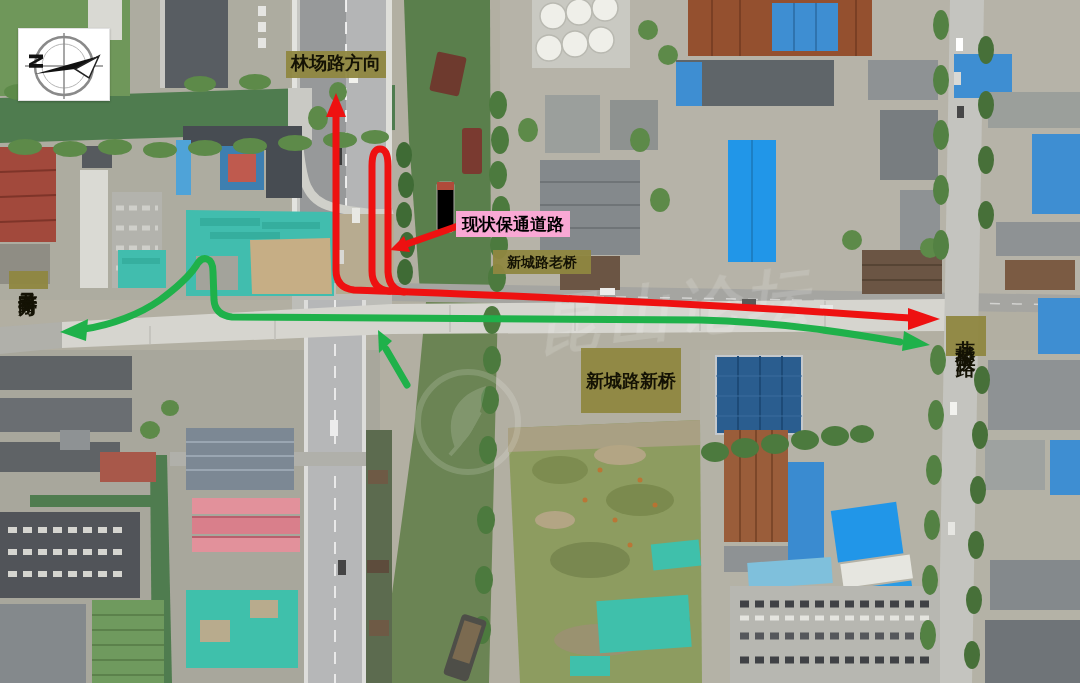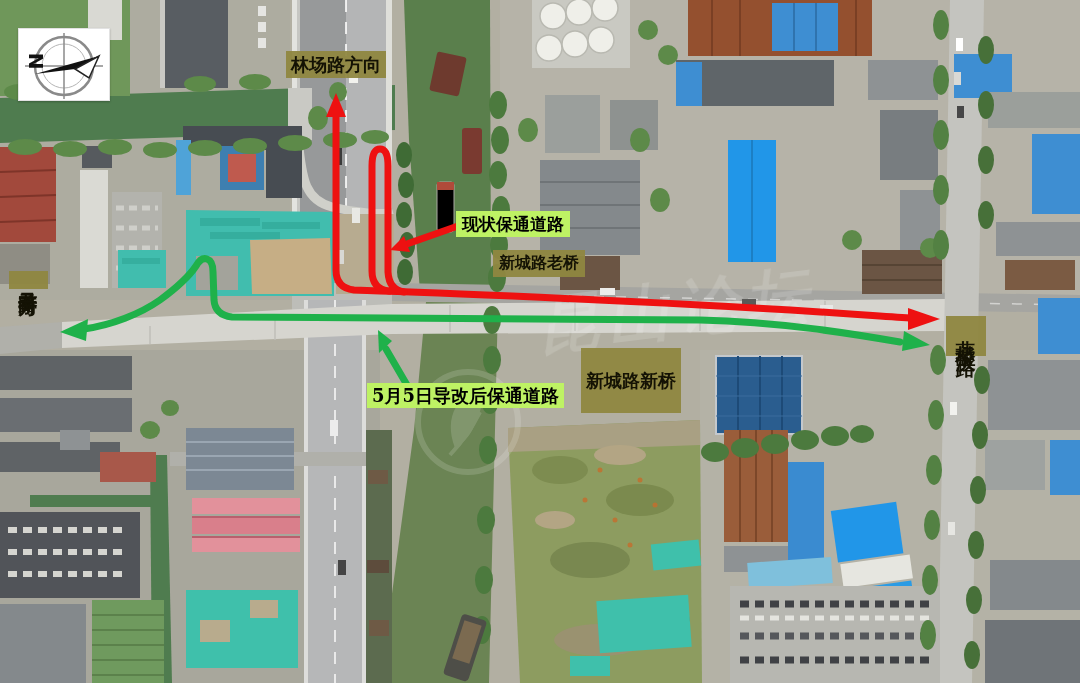--- a/index.html
+++ b/index.html
@@ -2,21 +2,21 @@
 <html><head>
 <meta charset="utf-8">
 <style>
   html,body{margin:0;padding:0;background:#000;}
   .stage{position:relative;width:1080px;height:683px;overflow:hidden;
          font-family:"DejaVu Serif","Liberation Serif",serif;background:#b2afa2;}
   .stage svg.scene{position:absolute;left:0;top:0;}
   .bgsoft{filter:blur(.6px);}
   .label{position:absolute;color:#141204;font-weight:700;line-height:1.3;white-space:nowrap;}
   .roadname{background:rgba(143,135,64,.95);padding:2px 6px;}
-  .callout{background:#bef264;padding:2px 6px;color:#000;}
+  .callout{background:#f9a8d4;padding:2px 6px;color:#000;}
   .vert{writing-mode:vertical-rl;text-orientation:upright;white-space:normal;}
   .compass{position:absolute;left:18px;top:28px;width:90px;height:71px;background:#fff;
            border:1px solid #e2e2e2;box-shadow:0 1px 2px rgba(0,0,0,.25);}
 </style>
 </head>
 <body>
 
 <div class="stage">
 <svg class="scene" width="1080" height="683" viewBox="0 0 1080 683">
 
@@ -378,31 +378,30 @@
     <path d="M 84,329 C 112,325 140,314 160,300 C 175,289 190,275 196,266 Q 201,257 207,259 Q 213,261 213,272 L 214,300 Q 215,315 232,317 L 700,320 C 780,322 848,333 900,342"></path>
     <path d="M 407,385 L 386,349"></path>
   </g>
   <g fill="#1fb14a">
     <polygon points="60,332 88,319 86,341"></polygon>
     <polygon points="930,345 904,331 902,351"></polygon>
     <polygon points="378,330 392,341 379,353"></polygon>
   </g>
 </svg>
 
-  <div class="label roadname" style="left:286px;top:51px;font-size:18px;padding:2px 5px;">林场路方向</div>
+  <div class="label roadname" style="left:286px;top:51px;font-size:18px;padding:2px 5px;font-family:Liberation Mono, monospace;">林场路方向</div>
 
   <div class="label callout" style="left:456px;top:211px;font-size:17px;">现状保通道路</div>
 
-  <div class="label roadname" style="left:493px;top:250px;font-size:16px;padding:3px 6px;">新城路老桥</div>
+  <div class="label roadname" style="left:493px;top:250px;font-size:14px;padding:3px 14px;">新城路老桥</div>
 
   <div class="label roadname vert" style="left:9px;top:271px;font-size:19px;letter-spacing:1px;padding:6px 7px;">君子亭路方向</div>
 
   <div class="label roadname" style="left:581px;top:348px;font-size:18px;padding:21px 5px;">新城路新桥</div>
 
-  <div class="label callout" style="left:367px;top:383px;font-size:18px;padding:1px 5px;">5月5日导改后保通道路</div>
 
   <div class="label roadname vert" style="left:946px;top:316px;font-size:20px;letter-spacing:6px;padding:8px 7px;">燕桥浜路</div>
 
   <div class="compass">
     <svg width="90" height="71" viewBox="0 0 90 71">
       <circle cx="45" cy="37" r="29" fill="none" stroke="#8a8a8a" stroke-width="2.5"></circle>
       <circle cx="45" cy="37" r="22" fill="none" stroke="#b5b5b5" stroke-width="1"></circle>
       <line x1="45" y1="4" x2="45" y2="70" stroke="#8a8a8a" stroke-width="1.5"></line>
       <line x1="6" y1="37" x2="84" y2="37" stroke="#8a8a8a" stroke-width="1.5"></line>
       <polygon points="16,45 80,27 56,40" fill="#111"></polygon>

